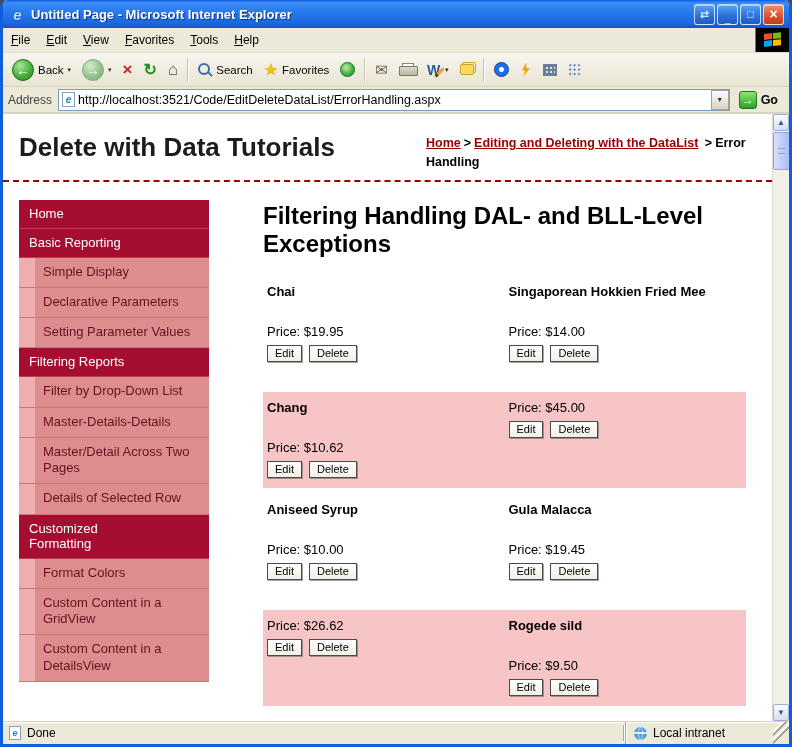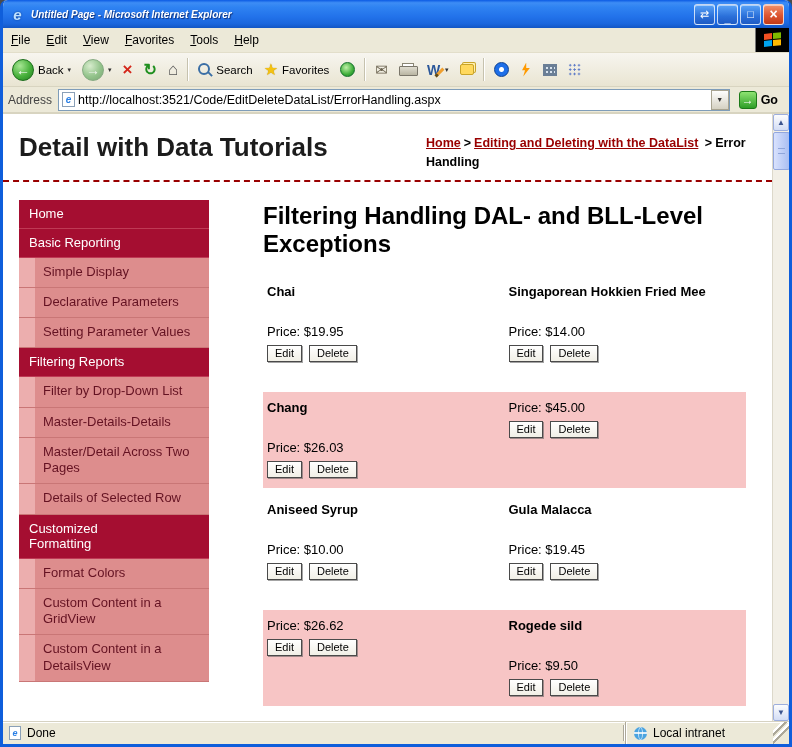--- a/index.html
+++ b/index.html
@@ -12,22 +12,22 @@
   }
 
   
   .titlebar {
     height: 28px; display: flex; align-items: center; gap: 5px; padding: 0 5px 0 6px;
     background: linear-gradient(180deg, #0b5ae4 0%, #3d8df5 10%, #2f83f2 25%, #2272ea 60%, #1a66dd 85%, #1256c4 100%);
     border-radius: 5px 5px 0 0;
   }
   .title-icon { width: 17px; height: 17px; display: grid; place-items: center;
     font-weight: bold; font-style: italic; font-size: 15px; color: #bfe1ff; text-shadow: 0 0 2px #083a8c; }
-  .title-text { color: #fff; font-weight: bold; font-size: 10px; text-shadow: 1px 1px 1px rgba(0,0,40,.55);
-    flex: 1; white-space: nowrap; overflow: hidden; font-style: italic; }
+  .title-text { color: #fff; font-weight: bold; font-size: 13px; text-shadow: 1px 1px 1px rgba(0,0,40,.55);
+    flex: 1; white-space: nowrap; overflow: hidden; }
   .title-buttons { display: flex; gap: 2px; }
   .tbtn {
     width: 21px; height: 21px; border-radius: 3px; border: 1px solid rgba(255,255,255,.75);
     background: linear-gradient(180deg, #5aa4f8, #2a6fd9 60%, #1e5bc4);
     color: #fff; display: grid; place-items: center; font-size: 11px; cursor: default;
     box-shadow: inset 0 1px 0 rgba(255,255,255,.5);
   }
   .tbtn.min span { transform: translateY(4px); font-weight: bold; }
   .tbtn.close { background: linear-gradient(180deg, #f0926d, #dd5531 55%, #c23a17); font-size: 14px; font-weight: bold; }
 
@@ -284,21 +284,21 @@
     <span class="go-button">
       <span class="go-icon">→</span>
       <span>Go</span>
     </span>
   </div>
 
   <div class="content">
     <div class="page">
 
       <div class="page-header">
-        <div class="site-title">Detail with Data Tutorials</div>
+        <div class="site-title">Delete with Data Tutorials</div>
         <div class="breadcrumb">
           <span class="crumb-link">Home</span><span class="crumb-sep">&gt;</span><span class="crumb-link">Editing and Deleting with the DataList</span>
           <span class="crumb-sep">&gt;</span><span>Error Handling</span>
         </div>
       </div>
 
       <div class="page-body">
 
         <div class="sidebar">
           <div class="nav-header"><span>Home</span></div>
@@ -359,21 +359,21 @@
             <div class="product-cell">
               <div class="product-name">Singaporean Hokkien Fried Mee</div>
               <div class="product-price">Price: $14.00</div>
               <div><button class="btn">Edit</button><button class="btn">Delete</button></div>
             </div>
           </div>
 
           <div class="product-row alt">
             <div class="product-cell">
               <div class="product-name">Chang</div>
-              <div class="product-price">Price: $26.03</div>
+              <div class="product-price">Price: $10.62</div>
               <div><button class="btn">Edit</button><button class="btn">Delete</button></div>
             </div>
             <div class="product-cell">
               <div class="product-price">Price: $45.00</div>
               <div><button class="btn">Edit</button><button class="btn">Delete</button></div>
             </div>
           </div>
 
           <div class="product-row">
             <div class="product-cell">

